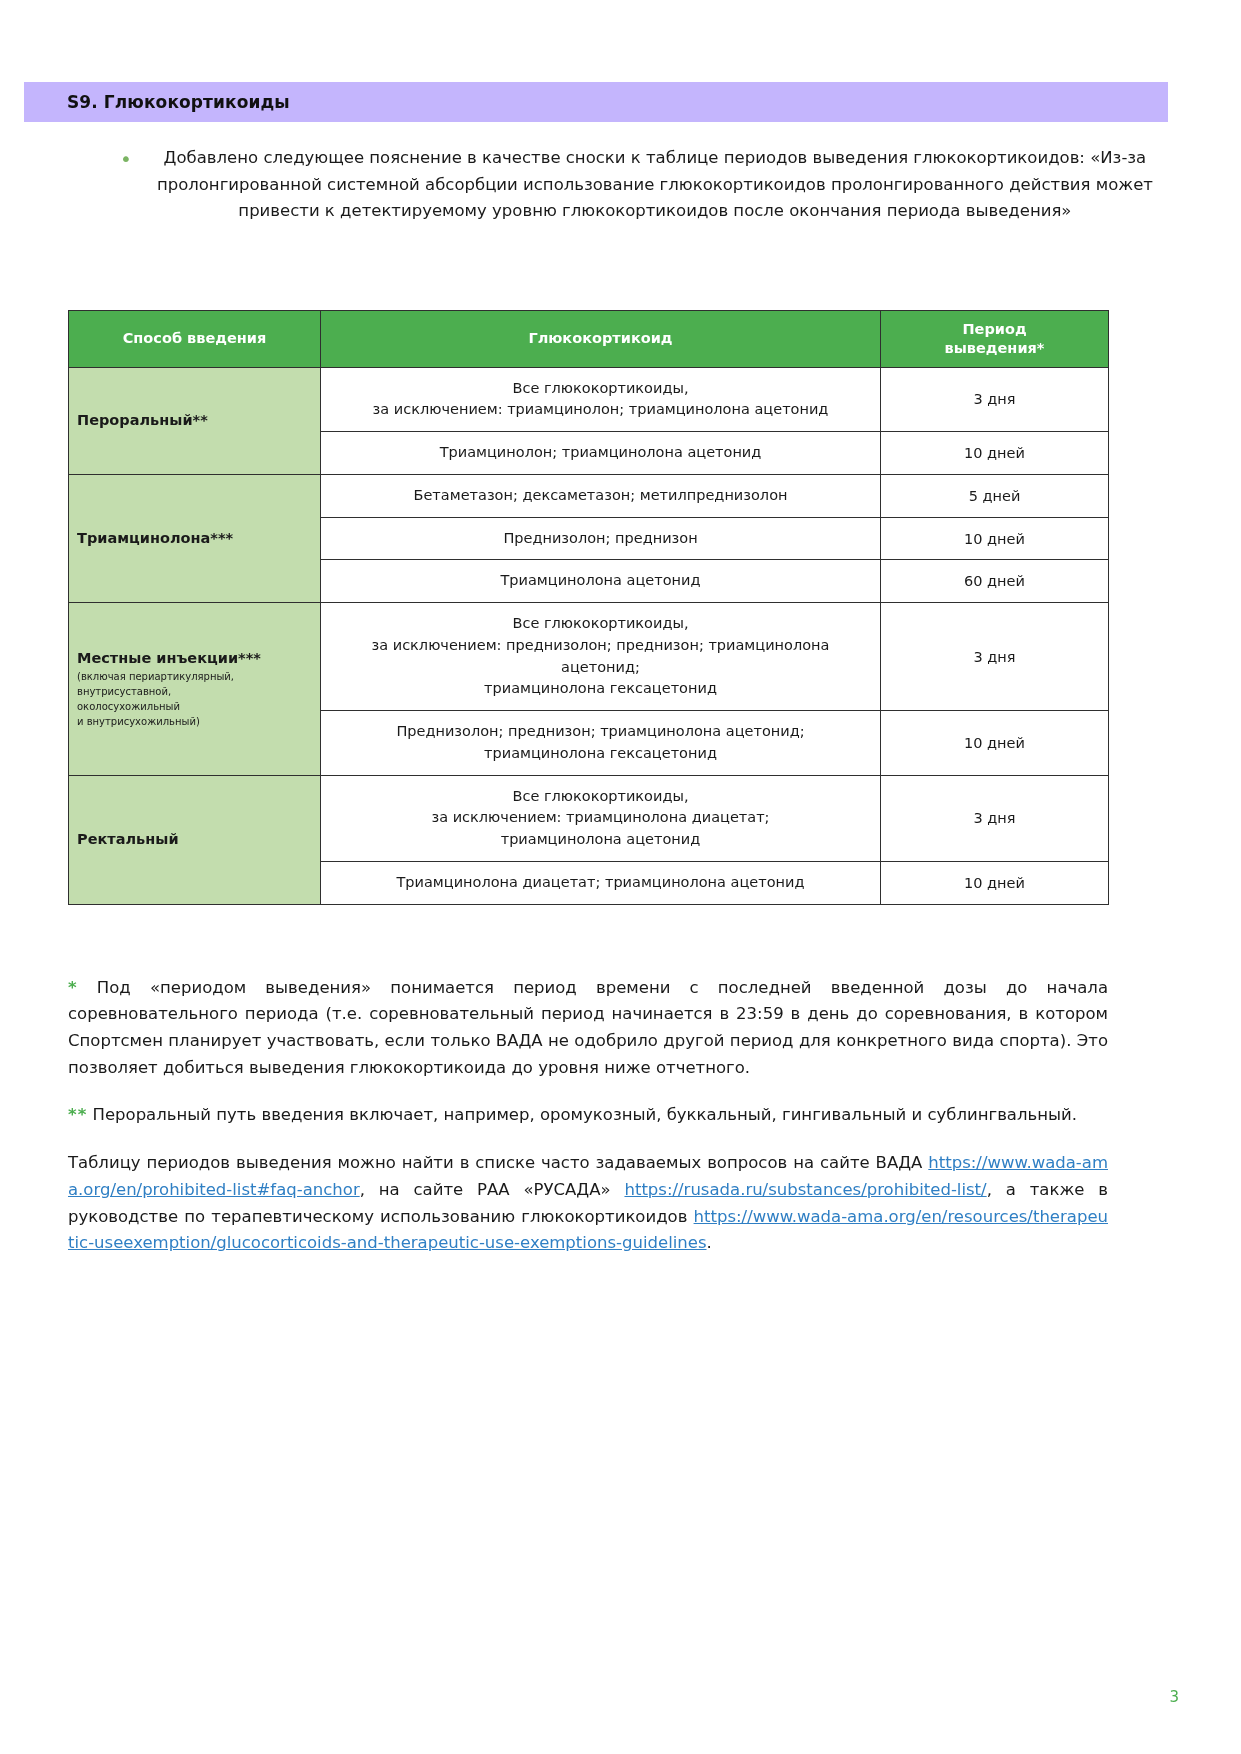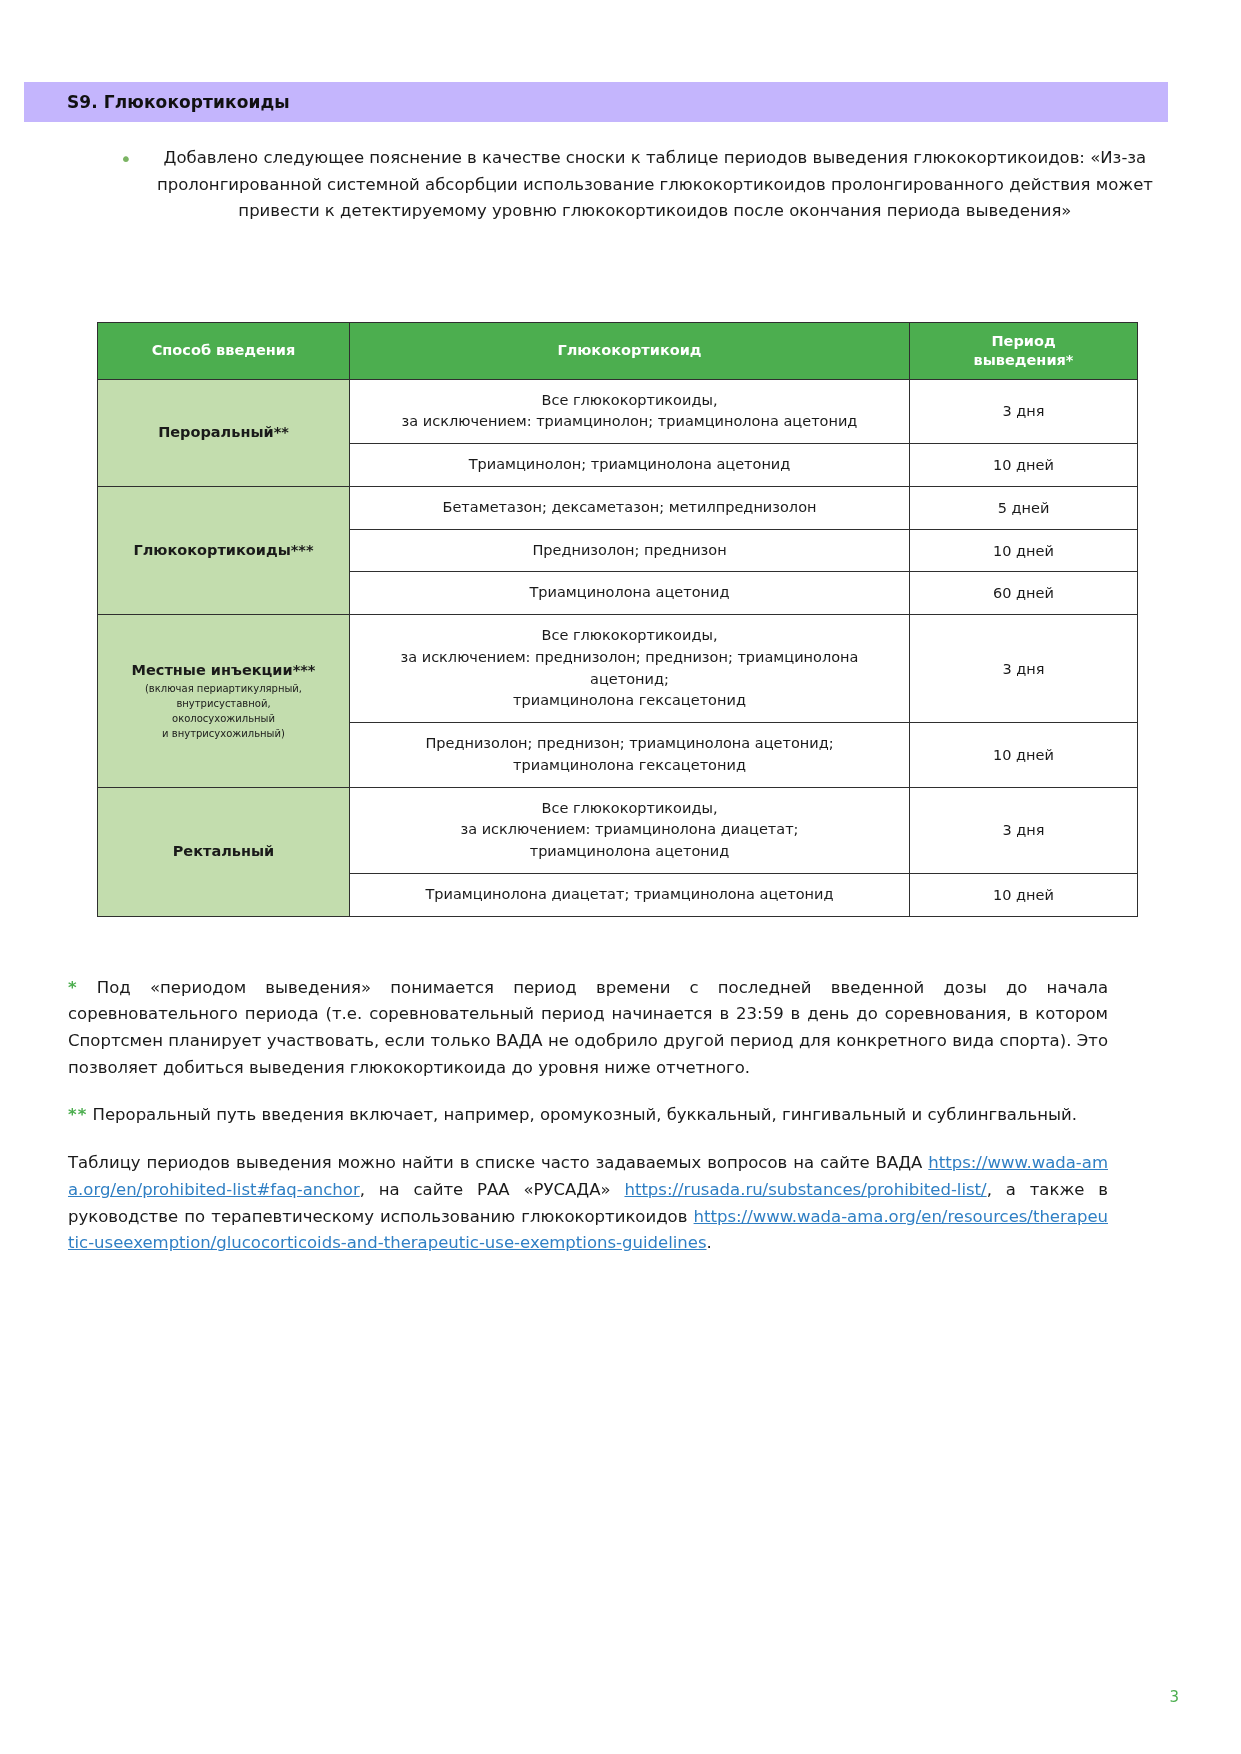--- a/index.html
+++ b/index.html
@@ -63,23 +63,22 @@
     font-size: 16.5px;
     line-height: 1.62;
     color: #1a1a1a;
     text-align: center;
   }
 
   
   .tbl-wrap {
     position: absolute;
     left: 68px;
-    top: 322px;
+    top: 310px;
     width: 1040px;
-    margin-left: 29px;
   }
   table.gc {
     border-collapse: collapse;
     width: 1040px;
     table-layout: fixed;
   }
   table.gc th, table.gc td {
     border: 1px solid #2f2f2f;
     vertical-align: middle;
   }
@@ -87,21 +86,21 @@
     background: #4cae4f;
     color: #ffffff;
     font-size: 14.5px;
     font-weight: bold;
     padding: 9px 6px;
     text-align: center;
     line-height: 1.3;
   }
   td.method {
     background: #c3ddae;
-    text-align: center;
+    text-align: left;
     font-size: 14.5px;
     font-weight: bold;
     padding: 10px 8px;
     line-height: 1.45;
   }
   td.method .sub {
     font-weight: normal;
     font-size: 10px;
     display: block;
     line-height: 1.5;
@@ -200,21 +199,21 @@
           <td class="drug">Все глюкокортикоиды,<br>за исключением: триамцинолон; триамцинолона ацетонид</td>
           <td class="period">3 дня</td>
         </tr>
         <tr>
           <td class="drug">Триамцинолон; триамцинолона ацетонид</td>
           <td class="period">10 дней</td>
         </tr>
 
         <tr>
           <td class="method" rowspan="3">
-            <span>Глюкокортикоиды***</span>
+            <span>Триамцинолона***</span>
           </td>
           <td class="drug">Бетаметазон; дексаметазон; метилпреднизолон</td>
           <td class="period">5 дней</td>
         </tr>
         <tr>
           <td class="drug">Преднизолон; преднизон</td>
           <td class="period">10 дней</td>
         </tr>
         <tr>
           <td class="drug">Триамцинолона ацетонид</td>

